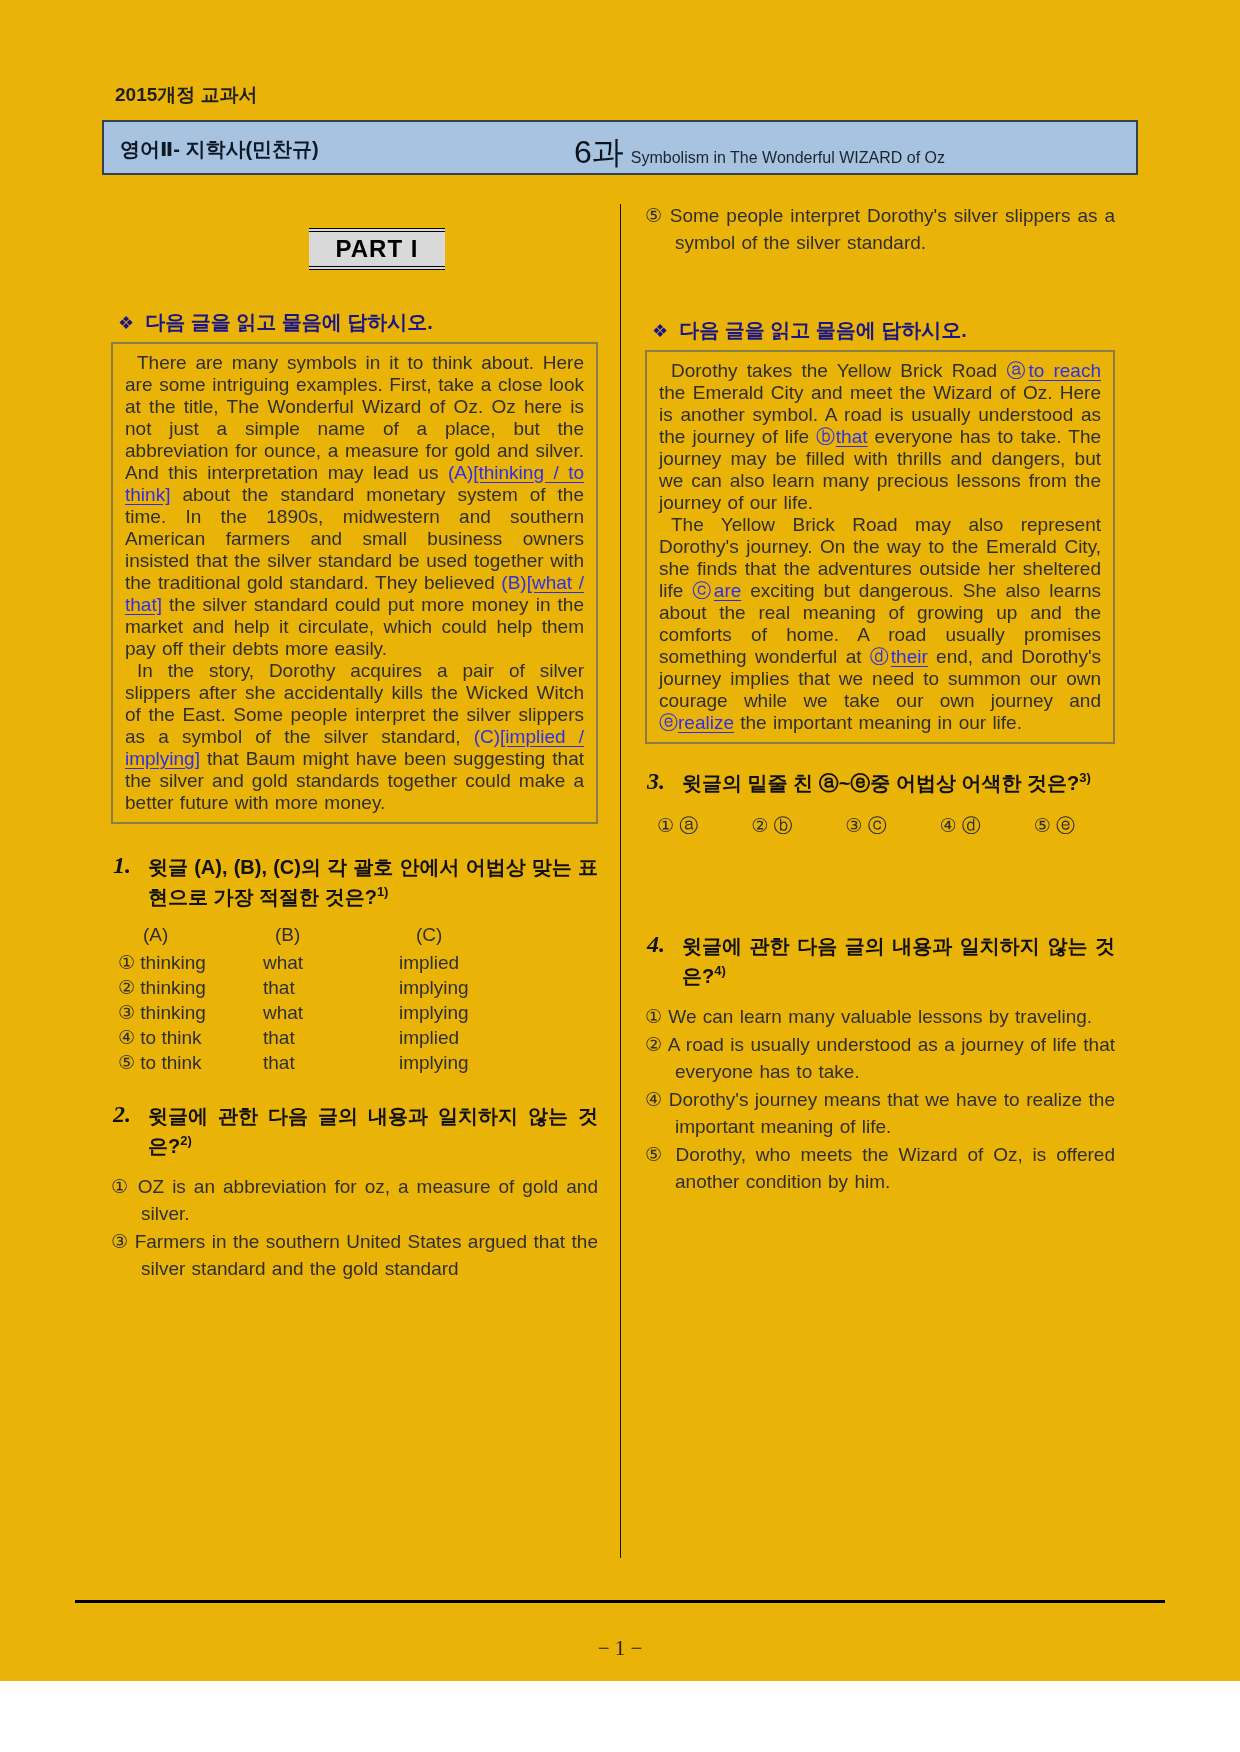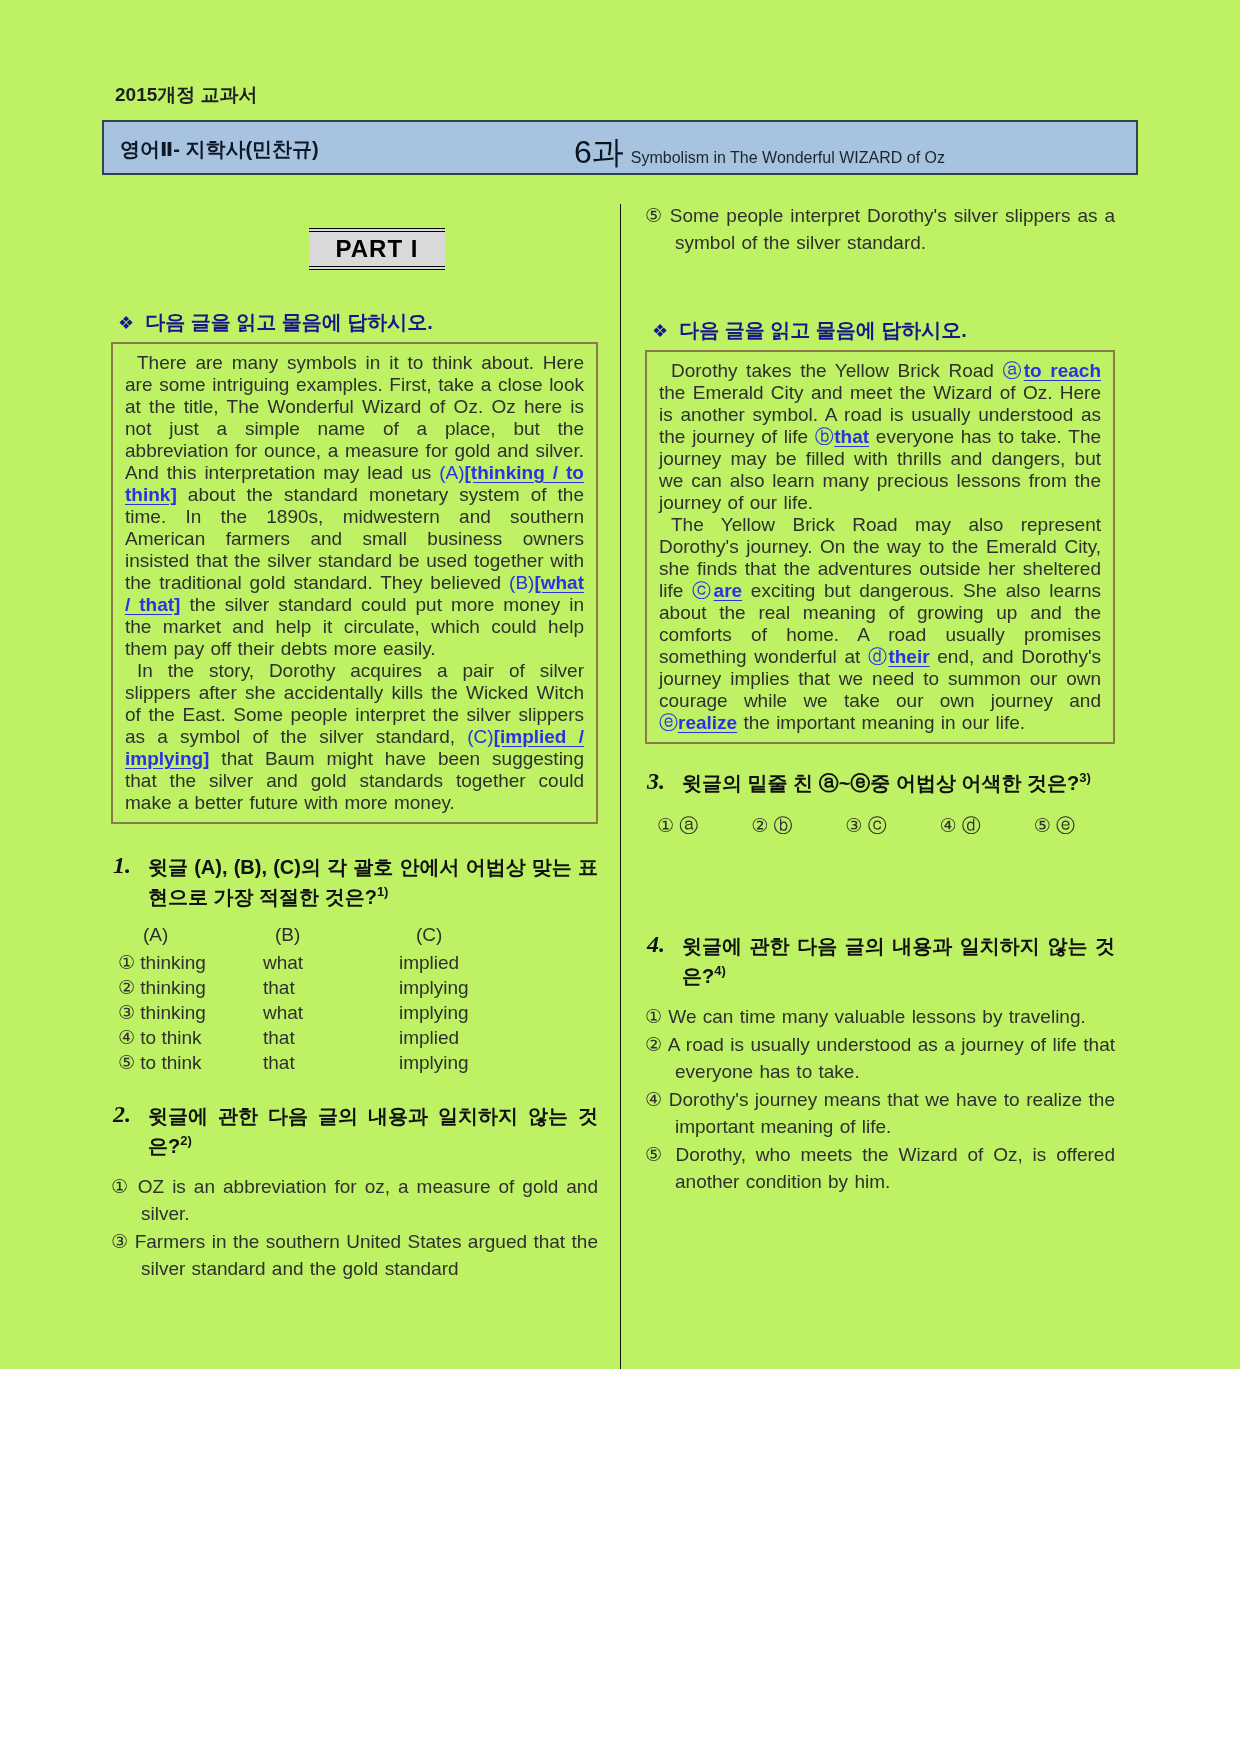--- a/index.html
+++ b/index.html
@@ -1,19 +1,19 @@
 <!DOCTYPE html>
 <html lang="ko"><head>
 <meta charset="utf-8">
 <style>
   * { box-sizing: border-box; margin: 0; padding: 0; }
   html, body { background: #ffffff; }
   body { width: 1240px; margin: 0; }
   .page {
-    position: relative; width: 1240px; height: 1369px; background: #bef264;
+    position: relative; width: 1240px; height: 1681px; background: #eab308;
     font-family: "Liberation Sans", "DejaVu Sans", sans-serif; color: #2b2b2b; overflow: hidden;
   }
   .doc-label { position: absolute; left: 115px; top: 82px; font-size: 19px; font-weight: 600; color: #1f1f1f; }
   .header-bar {
     position: absolute; left: 102px; top: 120px; width: 1036px; height: 55px;
     background: #a8c3e0; border: 2px solid #33404d;
   }
   .subject { position: absolute; left: 16px; top: 14px; font-size: 20px; font-weight: 600; color: #0e1826; }
   .chapter-group { position: absolute; left: 470px; top: 9px; white-space: nowrap; }
   .chapter { font-size: 32px; font-weight: 400; color: #0b131d; }
@@ -29,21 +29,21 @@
     padding: 3px 0; color: #000;
   }
   .instruction { margin-top: 40px; padding-left: 7px; color: #181589; font-weight: 700; font-size: 20px; line-height: 24px; }
   .instruction .diamond { margin-right: 11px; font-size: 18px; }
   .passage {
     margin-top: 7px; border: 2px solid #8a7c49; padding: 8px 12px;
     font-size: 19px; line-height: 22px; text-align: justify; color: #2f2f2f; word-spacing: 1px;
   }
   .para { text-indent: 12px; }
   .cm { color: #2f2fe8; }
-  .cu { color: #2f2fe8; text-decoration: underline; text-underline-offset: 3px; font-weight: bold; }
+  .cu { color: #2f2fe8; text-decoration: underline; text-underline-offset: 3px; }
   .q-header { position: relative; padding-left: 37px; }
   .q-num {
     position: absolute; left: 2px; top: 0; font-family: "Liberation Serif", "DejaVu Serif", serif;
     font-style: italic; font-weight: 700; font-size: 24px; color: #111;
   }
   .q-text { display: block; font-size: 20px; font-weight: 700; line-height: 30px; color: #111; word-break: break-all; text-align: justify; }
   .fn { font-size: 13px; vertical-align: super; line-height: 0; }
   .mt28 { margin-top: 28px; }
   .mt26 { margin-top: 26px; }
   .mt24 { margin-top: 24px; }
@@ -182,21 +182,21 @@
       <span class="q3-opt"><span>④</span> <span>ⓓ</span></span>
       <span class="q3-opt"><span>⑤</span> <span>ⓔ</span></span>
     </div>
 
     <div class="q-header mt92">
       <span class="q-num">4.</span>
       <span class="q-text"><span>윗글에 관한 다음 글의 내용과 일치하지 않는 것은?</span><sup class="fn">4)</sup></span>
     </div>
 
     <div class="opts">
-      <div class="opt"><span>①</span> <span>We can time many valuable lessons by traveling.</span></div>
+      <div class="opt"><span>①</span> <span>We can learn many valuable lessons by traveling.</span></div>
       <div class="opt"><span>②</span> <span>A road is usually understood as a journey of life that everyone has to take.</span></div>
       <div class="opt"><span>④</span> <span>Dorothy's journey means that we have to realize the important meaning of life.</span></div>
       <div class="opt"><span>⑤</span> <span>Dorothy, who meets the Wizard of Oz, is offered another condition by him.</span></div>
     </div>
 
   </div>
 
   <div class="footer-line"></div>
   <div class="page-num">− 1 −</div>
 

